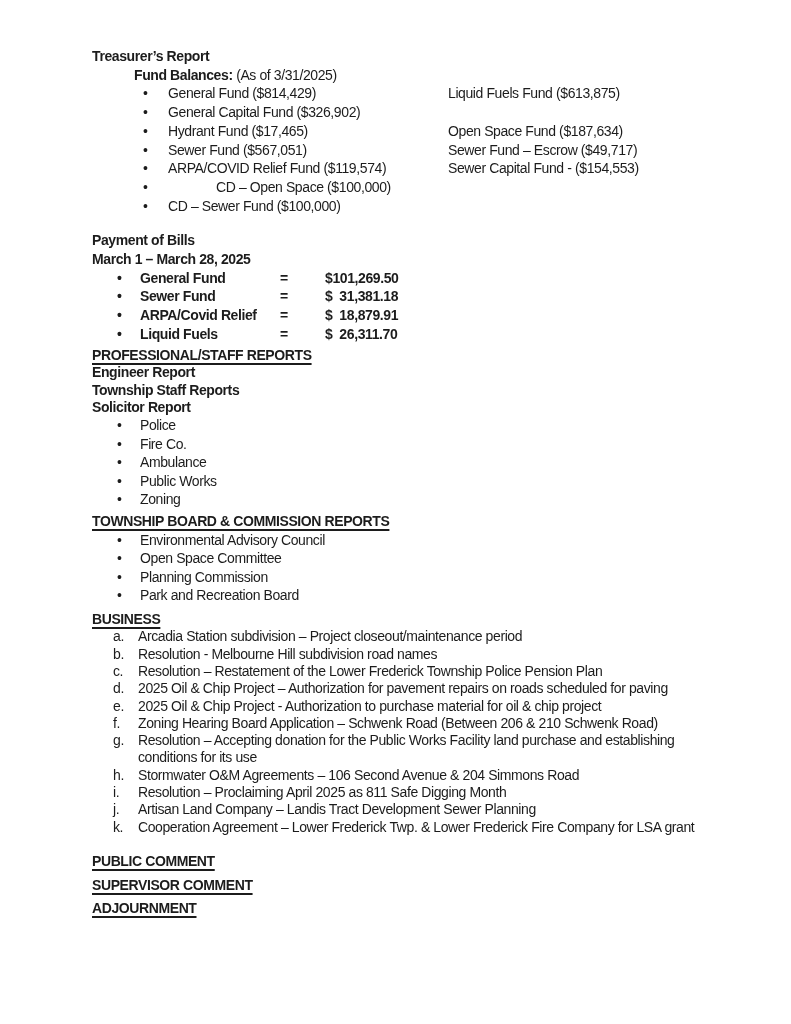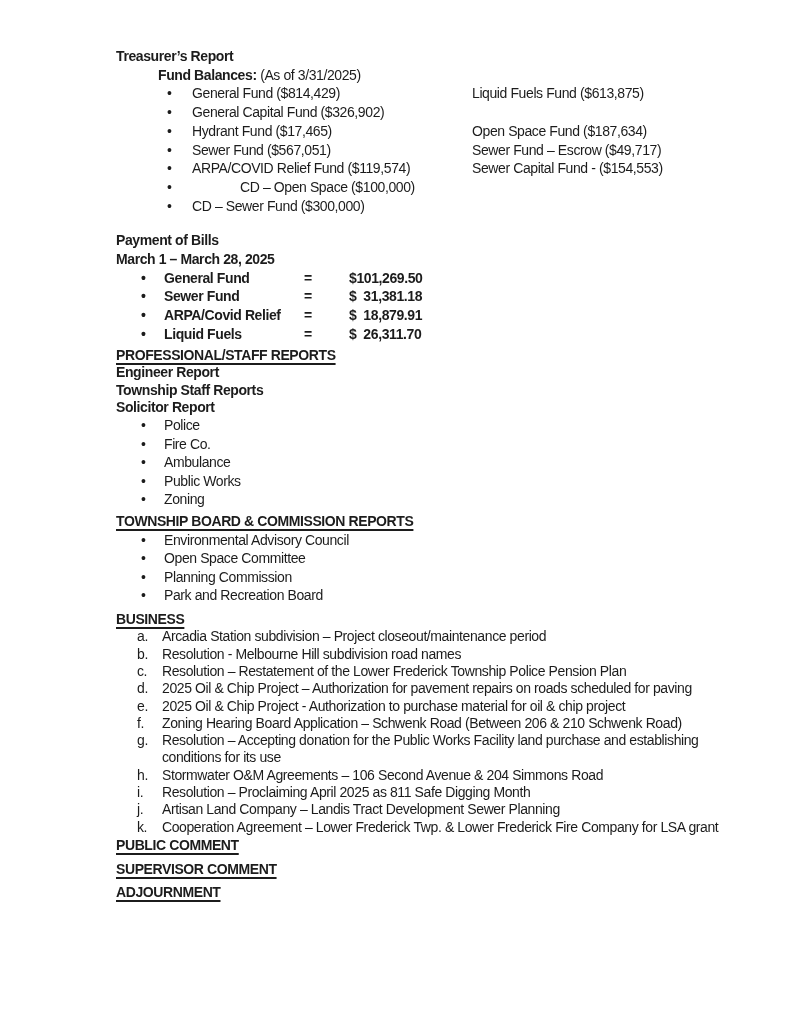--- a/index.html
+++ b/index.html
@@ -3,21 +3,21 @@
 <meta charset="utf-8">
 <style>
   html, body { margin: 0; padding: 0; background: #e8e8e8; }
   .page {
     position: relative;
     width: 791px;
     height: 1024px;
     margin: 0 auto;
     background: #ffffff;
     box-sizing: border-box;
-    padding: 47px 88px 0 116px;
+    padding: 47px 88px 0 92px;
     font-family: "Liberation Sans", sans-serif;
     font-size: 14px;
     letter-spacing: -0.4px;
     line-height: 18.7px;
     color: #1c1c1c;
   }
   .b { font-weight: bold; }
   h1, h2, h3, p, div { margin: 0; padding: 0; font-size: 14px; line-height: 18.7px; }
   h2.uline {
     font-weight: bold;
@@ -45,21 +45,21 @@
   
   .biz-row { display: flex; margin-left: 21px; line-height: 17.3px; }
   .biz-row .biz-letter { width: 25px; flex: 0 0 25px; }
   .biz-row .biz-text { width: 565px; flex: 0 0 565px; }
   
   .sec-payment { margin-top: 16px; }
   .sec-prof { margin-top: 2px; }
   .sec-board { margin-top: 3px; }
   .sec-business { margin-top: 5px; }
   .closing-head { margin-top: 5px; }
-  .closing-first { margin-top: 0; }
+  .closing-first { margin-top: 16px; }
 </style>
 </head>
 <body>
 
 <div class="page">
 
   <section>
     <h2 class="b">Treasurer’s Report</h2>
     <p class="indent1"><span class="b">Fund Balances:</span><span> (As of 3/31/2025)</span></p>
 
@@ -86,21 +86,21 @@
       <span class="bullet">•</span>
       <span class="fund-left">ARPA/COVID Relief Fund ($119,574)</span>
       <span class="fund-right">Sewer Capital Fund - ($154,553)</span>
     </div>
     <div class="fund-row">
       <span class="bullet">•</span>
       <span class="fund-right">CD – Open Space ($100,000)</span>
     </div>
     <div class="fund-row">
       <span class="bullet">•</span>
-      <span class="fund-left">CD – Sewer Fund ($300,000)</span>
+      <span class="fund-left">CD – Sewer Fund ($100,000)</span>
       <span class="fund-right"></span>
     </div>
   </section>
 
   <section class="sec-payment">
     <h2 class="b">Payment of Bills</h2>
     <p class="b">March 1 – March 28, 2025</p>
 
     <div class="pay-row">
       <span class="bullet">•</span>

